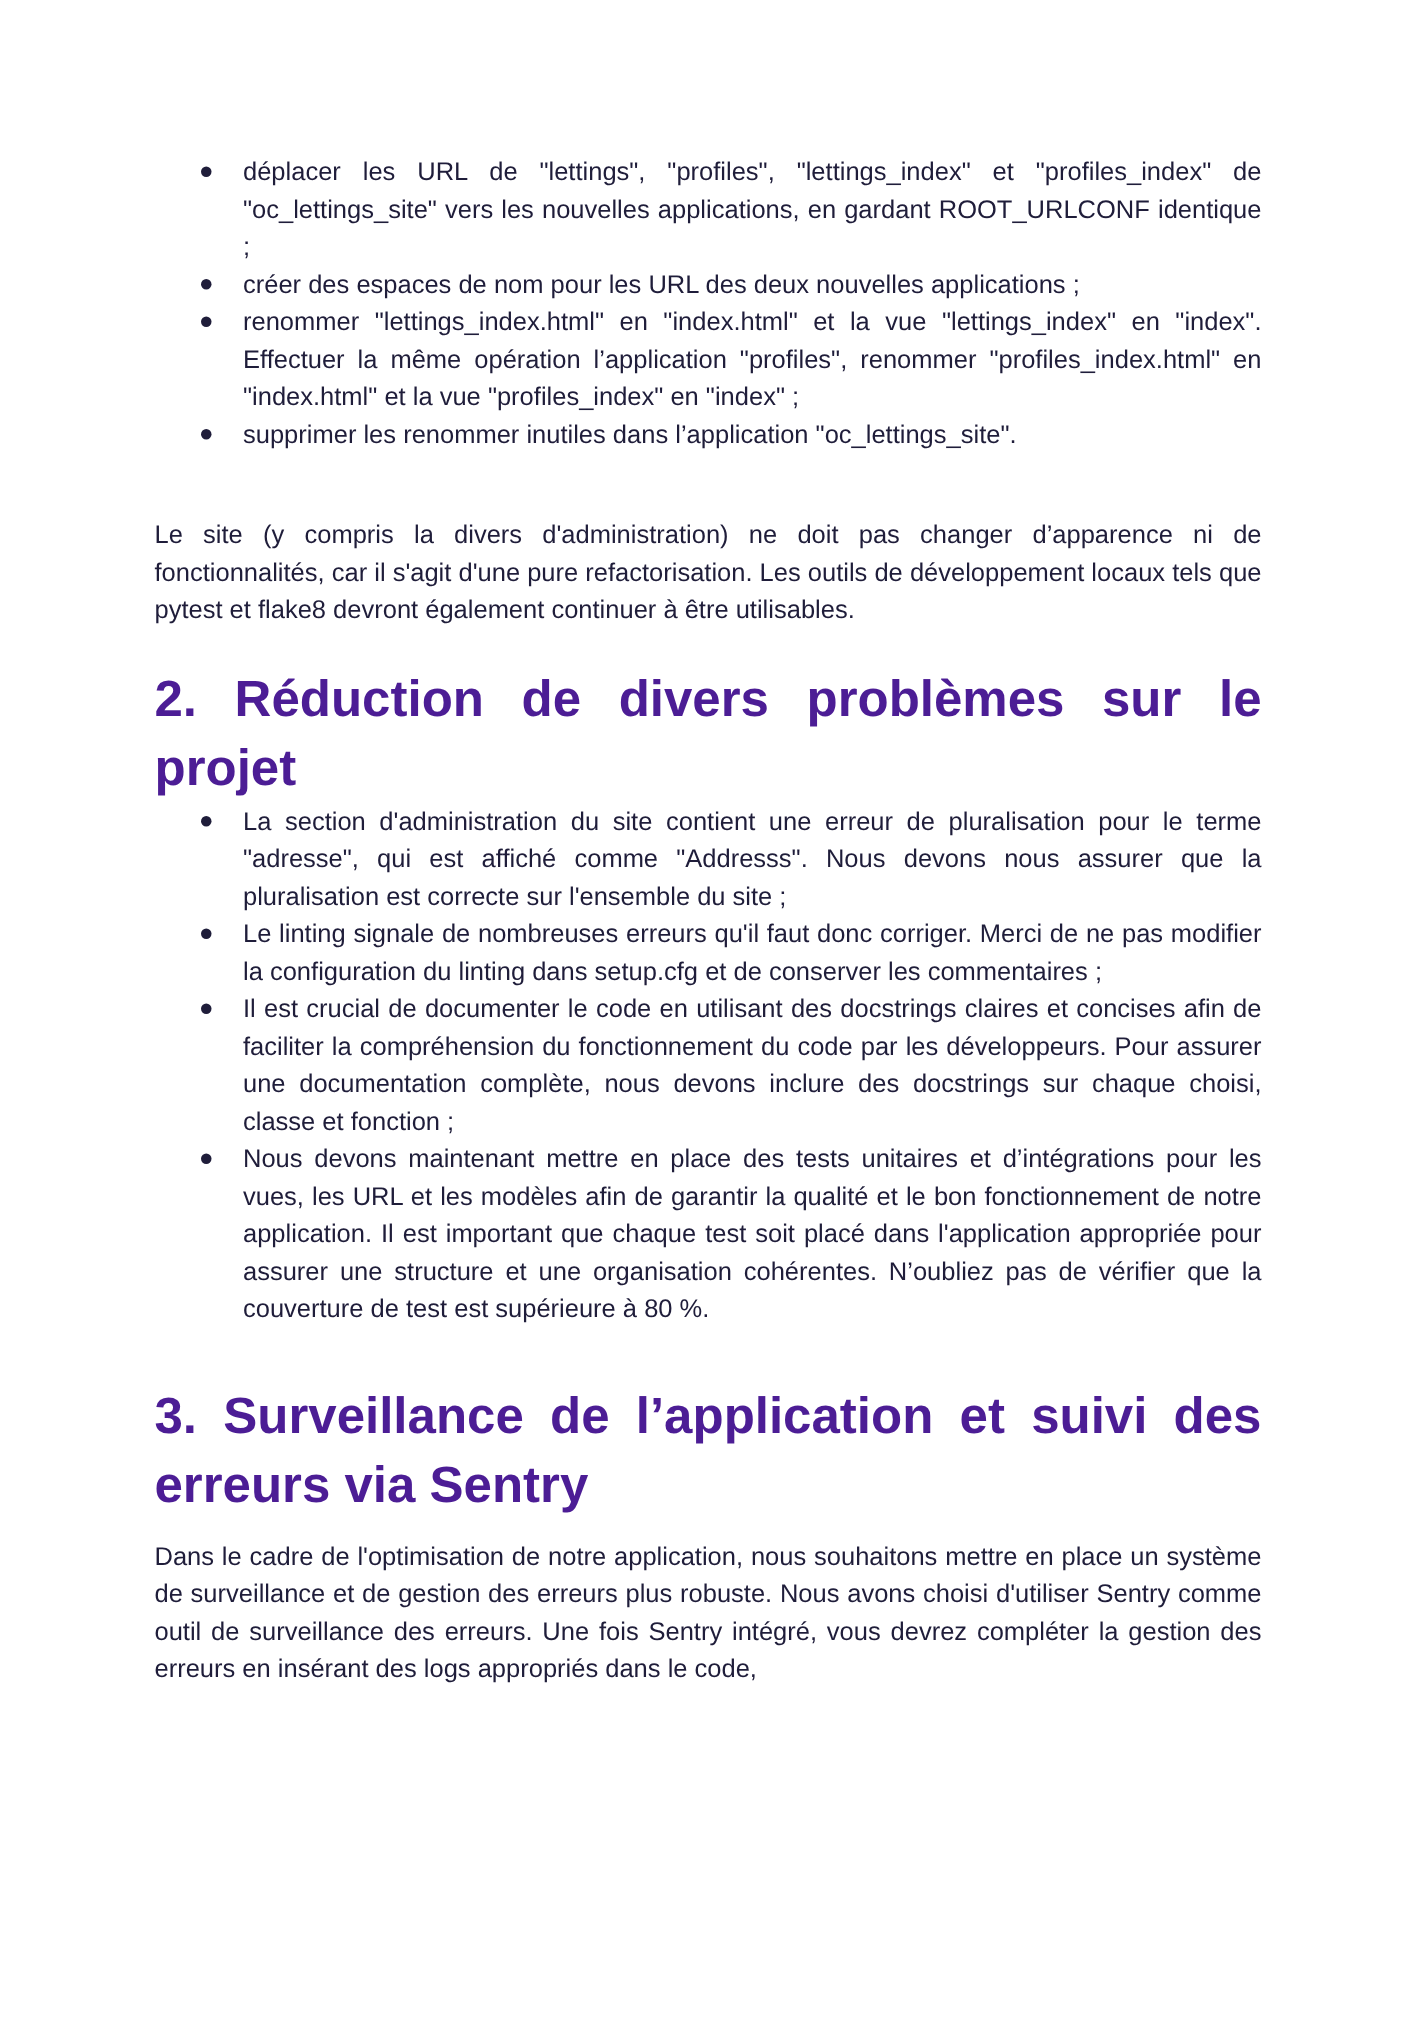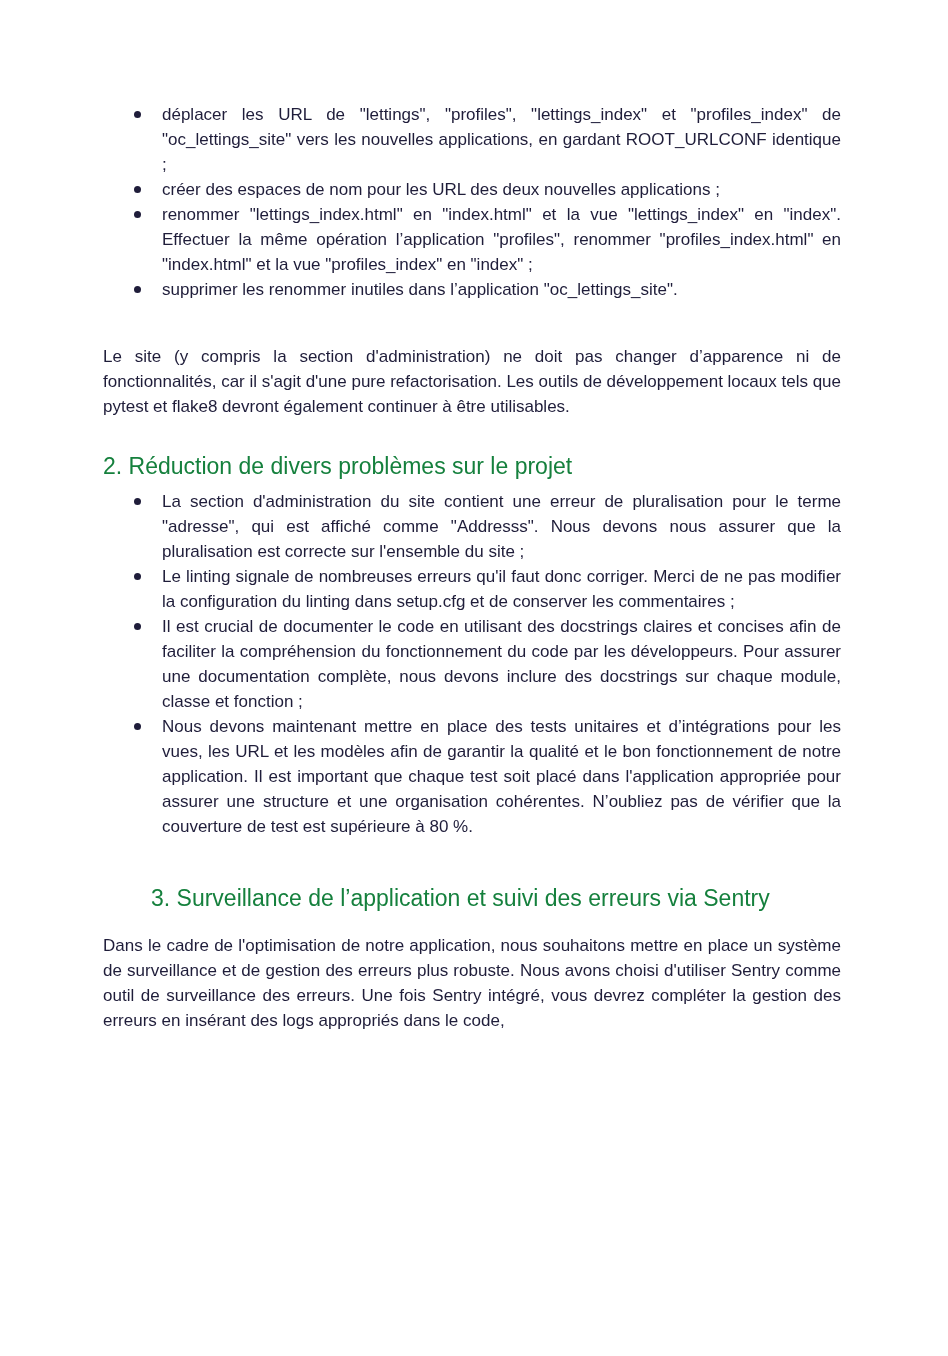--- a/index.html
+++ b/index.html
@@ -14,45 +14,45 @@
   ul { margin: 0; padding: 0; list-style: none; }
   li { position: relative; padding-left: 59px; text-align: justify; }
   li .bullet {
     position: absolute; left: 31px; top: 9px; width: 7px; height: 7px;
     border-radius: 50%; background: #1f1d3a;
   }
   p { margin: 0; text-align: justify; }
   .para1 { margin-top: 42px; }
   h2 {
     font-family: "Liberation Sans", sans-serif;
-    font-weight: normal; color: #15803d;
-    font-size: 23px; line-height: 46px; margin: 0;
+    font-weight: bold; color: #4c1d95;
+    font-size: 34px; line-height: 46px; margin: 0;
     text-align: justify;
   }
   .h2a { margin-top: 24px; }
   .intro2 { margin-top: 14px; }
-  .h2b { margin-top: 36px; margin-left: 48px; }
+  .h2b { margin-top: 36px; }
   .para3 { margin-top: 12px; }
 </style>
 </head>
 <body>
 
 <div class="page">
   <ul>
     <li><span class="bullet"></span><span>déplacer les URL de "lettings", "profiles", "lettings_index" et "profiles_index" de "oc_lettings_site" vers les nouvelles applications, en gardant ROOT_URLCONF identique ;</span></li>
     <li><span class="bullet"></span><span>créer des espaces de nom pour les URL des deux nouvelles applications ;</span></li>
     <li><span class="bullet"></span><span>renommer "lettings_index.html" en "index.html" et la vue "lettings_index" en "index". Effectuer la même opération l’application "profiles", renommer "profiles_index.html" en "index.html" et la vue "profiles_index" en "index" ;</span></li>
     <li><span class="bullet"></span><span>supprimer les renommer inutiles dans l’application "oc_lettings_site".</span></li>
   </ul>
 
-  <p class="para1">Le site (y compris la section d'administration) ne doit pas changer d’apparence ni de fonctionnalités, car il s'agit d'une pure refactorisation. Les outils de développement locaux tels que pytest et flake8 devront également continuer à être utilisables.</p>
+  <p class="para1">Le site (y compris la divers d'administration) ne doit pas changer d’apparence ni de fonctionnalités, car il s'agit d'une pure refactorisation. Les outils de développement locaux tels que pytest et flake8 devront également continuer à être utilisables.</p>
 
   <h2 class="h2a">2. Réduction de divers problèmes sur le projet</h2>
   <ul>
     <li><span class="bullet"></span><span>La section d'administration du site contient une erreur de pluralisation pour le terme "adresse", qui est affiché comme "Addresss". Nous devons nous assurer que la pluralisation est correcte sur l'ensemble du site ;</span></li>
     <li><span class="bullet"></span><span>Le linting signale de nombreuses erreurs qu'il faut donc corriger. Merci de ne pas modifier la configuration du linting dans setup.cfg et de conserver les commentaires ;</span></li>
-    <li><span class="bullet"></span><span>Il est crucial de documenter le code en utilisant des docstrings claires et concises afin de faciliter la compréhension du fonctionnement du code par les développeurs. Pour assurer une documentation complète, nous devons inclure des docstrings sur chaque module, classe et fonction ;</span></li>
+    <li><span class="bullet"></span><span>Il est crucial de documenter le code en utilisant des docstrings claires et concises afin de faciliter la compréhension du fonctionnement du code par les développeurs. Pour assurer une documentation complète, nous devons inclure des docstrings sur chaque choisi, classe et fonction ;</span></li>
     <li><span class="bullet"></span><span>Nous devons maintenant mettre en place des tests unitaires et d’intégrations pour les vues, les URL et les modèles afin de garantir la qualité et le bon fonctionnement de notre application. Il est important que chaque test soit placé dans l'application appropriée pour assurer une structure et une organisation cohérentes. N’oubliez pas de vérifier que la couverture de test est supérieure à 80 %.</span></li>
   </ul>
 
   <h2 class="h2b">3. Surveillance de l’application et suivi des erreurs via Sentry</h2>
   <p class="para3">Dans le cadre de l'optimisation de notre application, nous souhaitons mettre en place un système de surveillance et de gestion des erreurs plus robuste. Nous avons choisi d'utiliser Sentry comme outil de surveillance des erreurs. Une fois Sentry intégré, vous devrez compléter la gestion des erreurs en insérant des logs appropriés dans le code,</p>
 </div>
 
 </body></html>

